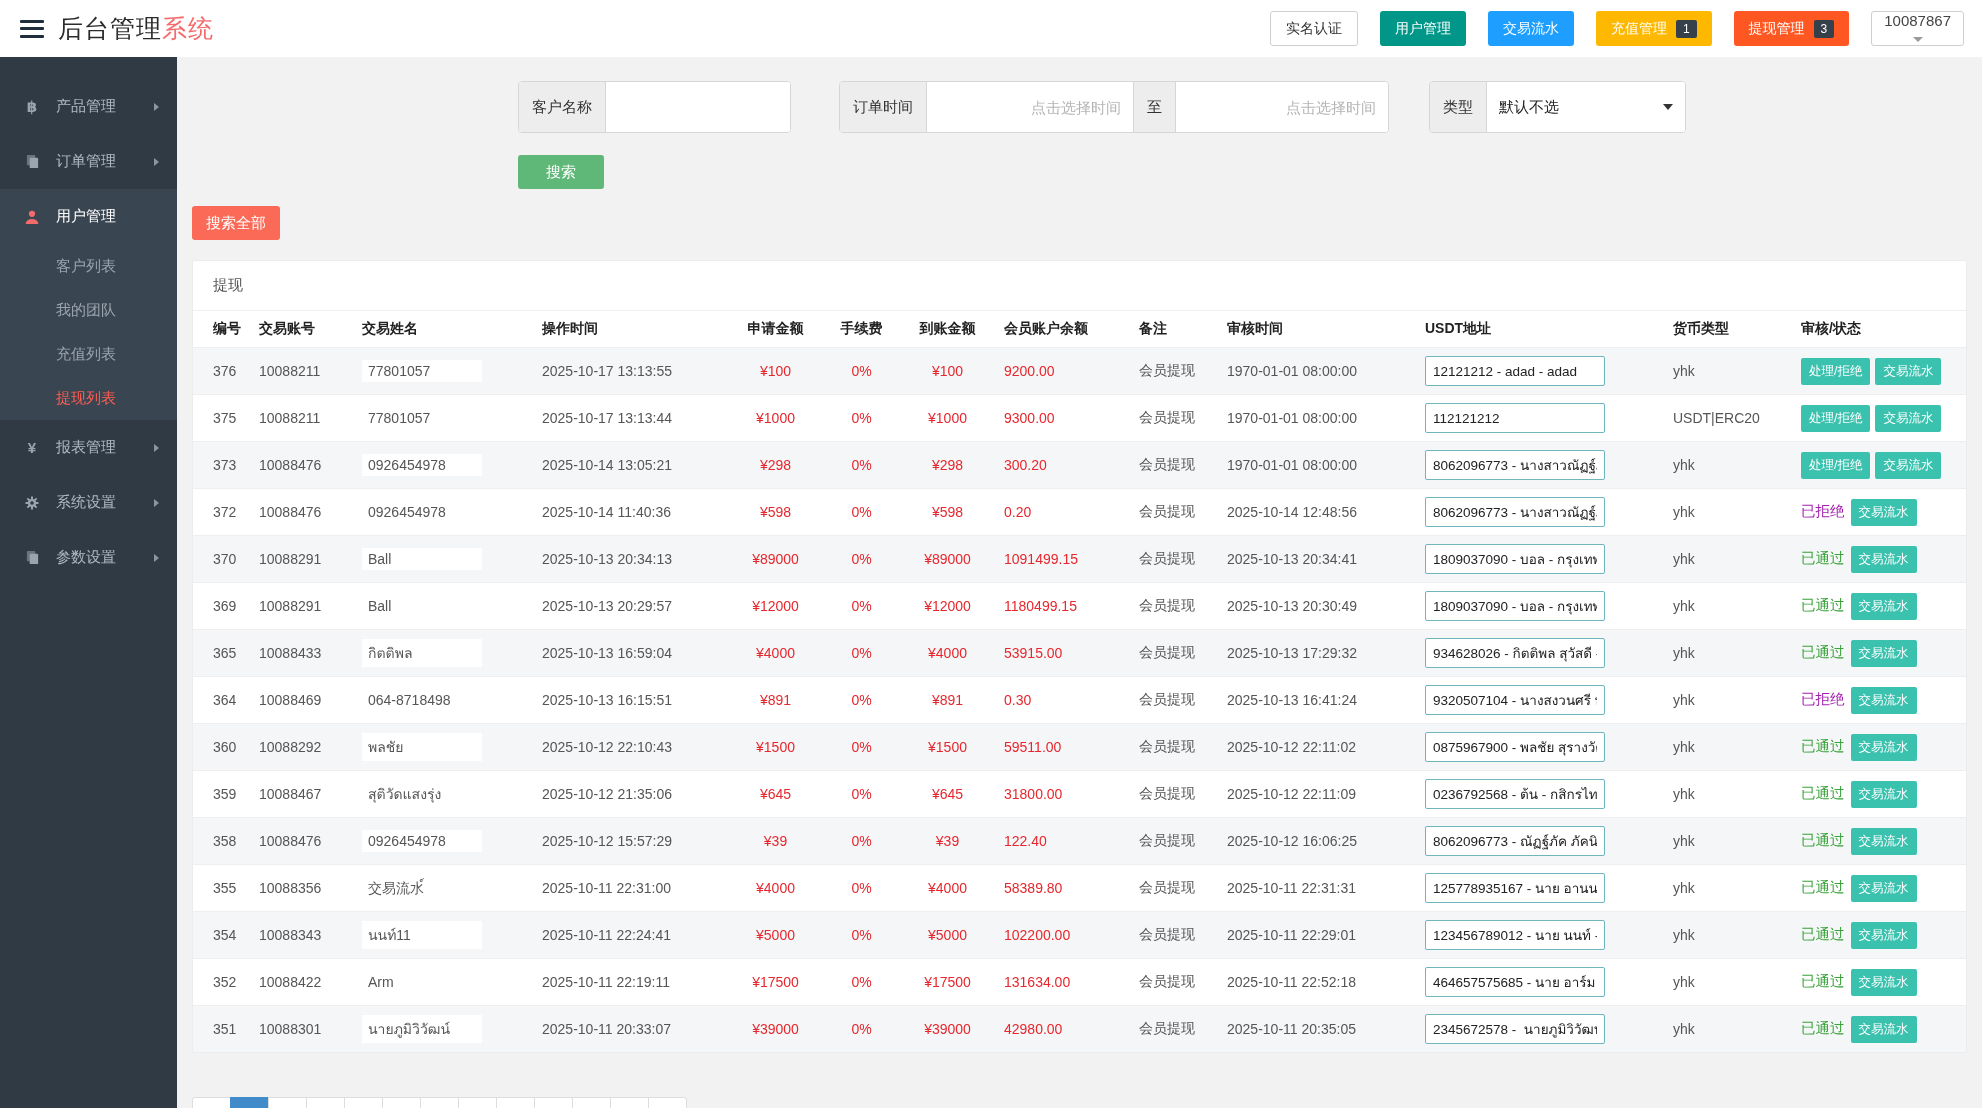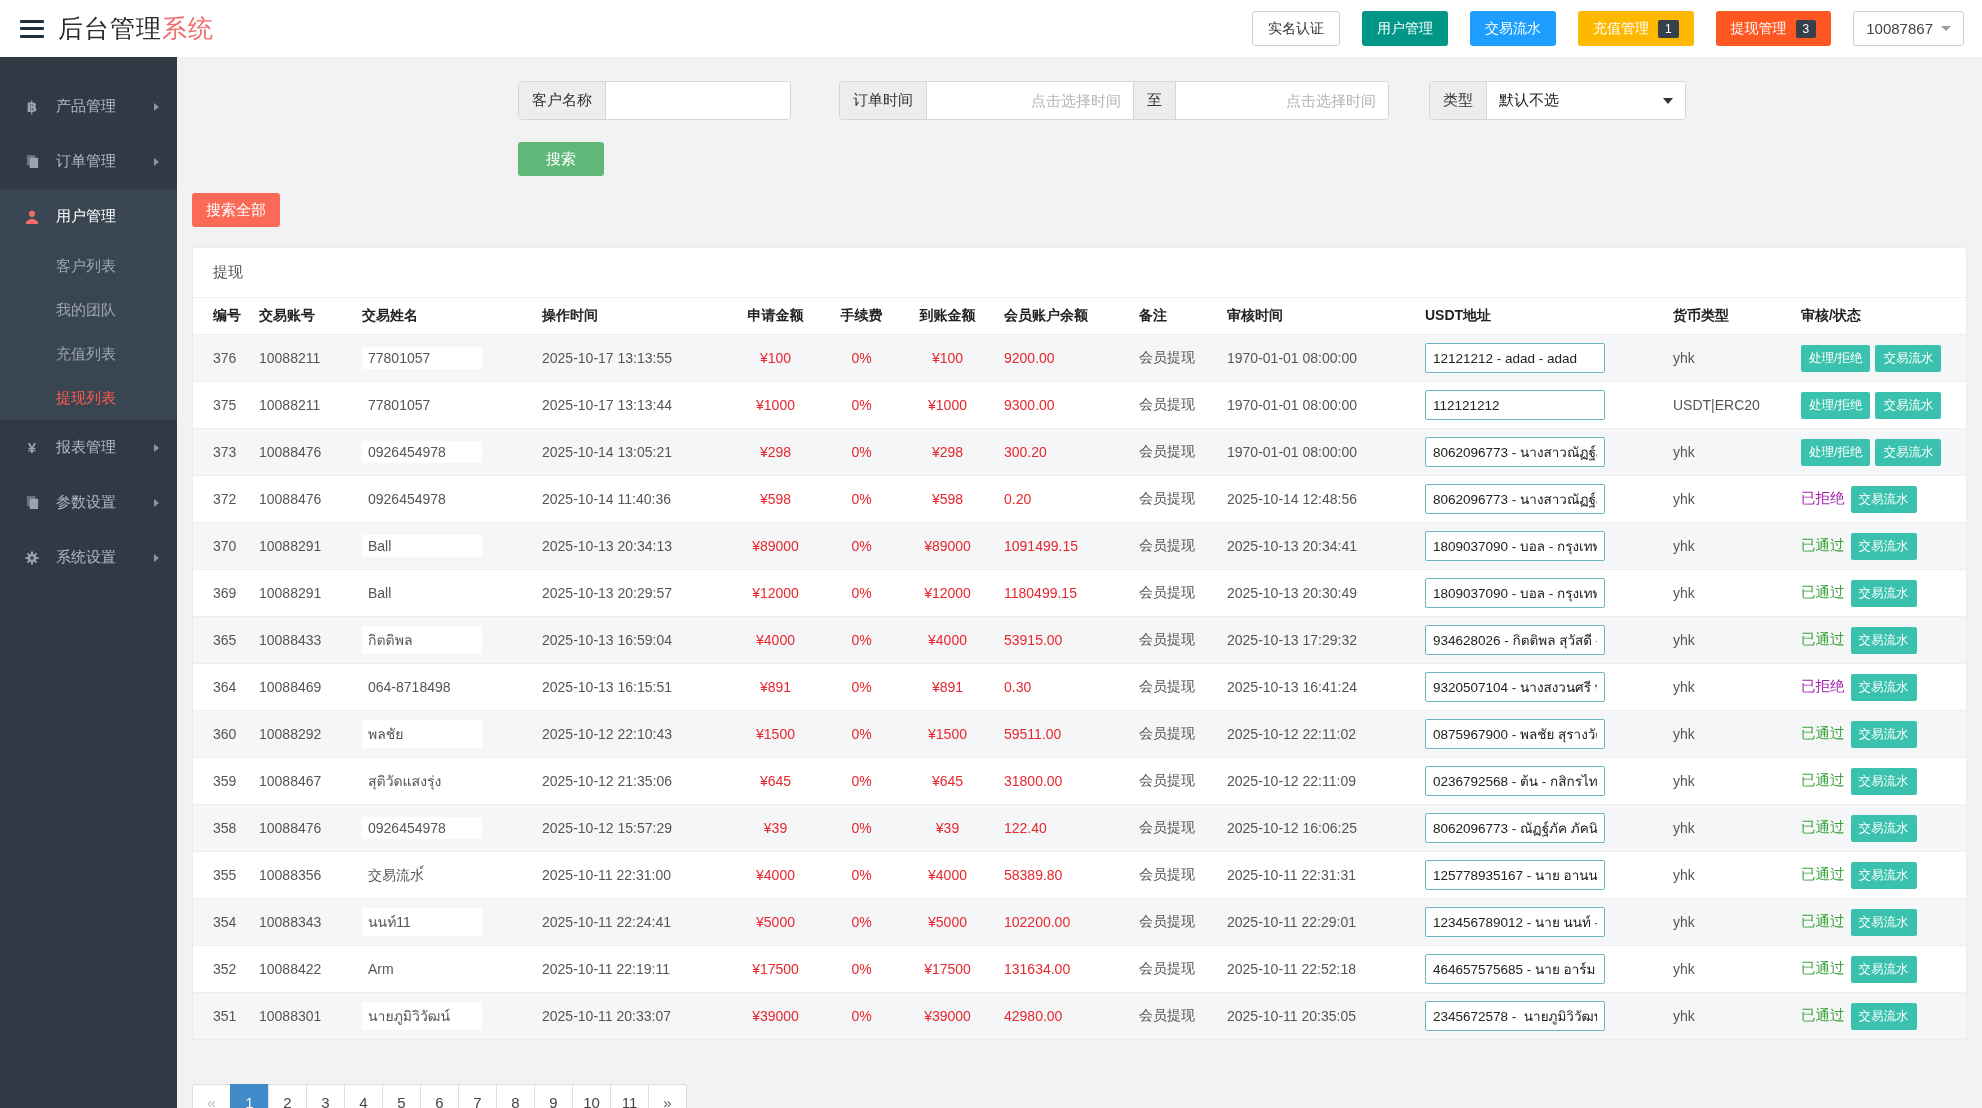--- a/index.html
+++ b/index.html
@@ -16,42 +16,42 @@
   .topbar-right { margin-left:auto; display:flex; align-items:center; gap:22px; }
   .tbtn { height:35px; border:none; border-radius:3px; padding:0 15px; font-size:14px; color:#fff;
           display:inline-flex; align-items:center; cursor:pointer; font-family:inherit; }
   .tbtn.outline { background:#fff; border:1px solid #cfcfcf; color:#333; }
   .tbtn.teal   { background:#009688; }
   .tbtn.blue   { background:#1E9FFF; }
   .tbtn.yellow { background:#FFB800; }
   .tbtn.orange { background:#FF5722; }
   .tbadge { background:#36404a; color:#fff; font-size:12px; border-radius:2px; padding:2px 7px; margin-left:9px; }
   .account-btn { height:35px; background:#fff; border:1px solid #cfcfcf; border-radius:3px; padding:0 12px;
-                 font-size:15px; color:#444; display:inline-flex; align-items:center; gap:8px; cursor:pointer; }
+                 font-size:15px; color:#444; display:inline-flex; align-items:center; gap:8px; cursor:pointer;flex-direction:column; }
   .caret-down { width:0; height:0; border-left:5px solid transparent; border-right:5px solid transparent;
                 border-top:5px solid #9a9a9a; display:inline-block; }
 
   
   .sidebar { position:absolute; top:57px; left:0; bottom:0; width:177px; background:#2f3a45; padding-top:22px; }
   .side-item { height:55px; display:flex; align-items:center; padding:0 18px 0 22px; color:#aeb9c2;
                font-size:15px; cursor:pointer; position:relative; }
   .side-item .s-icon { width:20px; margin-right:14px; display:inline-flex; justify-content:center; color:#98a5b0; font-size:15px; }
   .side-item .chev { margin-left:auto; width:0; height:0; border-top:4px solid transparent; border-bottom:4px solid transparent;
                      border-left:5px solid #8a96a0; }
   .side-group { background:#3a4552; }
   .side-group .parent { color:#fff; }
   .side-group .parent .s-icon { color:#f56a6a; }
   .sub-item { height:44px; display:flex; align-items:center; padding-left:56px; color:#9aa5ae; font-size:15px; cursor:pointer; }
   .sub-item.active { color:#ff5d51; }
 
   
   .main { position:absolute; top:57px; left:177px; right:0; bottom:0; background:#f2f2f2; overflow:hidden; }
 
   .filters { display:flex; align-items:center; margin:24px 0 0 341px; }
-  .input-group { display:inline-flex; height:39px; background:#fff; border:1px solid #d6d6d6; border-radius:4px; overflow:hidden; }
+  .input-group { display:inline-flex; height:52px; background:#fff; border:1px solid #d6d6d6; border-radius:4px; overflow:hidden; }
   .addon { background:#ededed; color:#333; font-size:15px; padding:0 13px; display:flex; align-items:center;
            border-right:1px solid #d6d6d6; white-space:nowrap; }
   .addon.mid { border-left:1px solid #d6d6d6; }
   .input-group input { border:none; outline:none; font-size:15px; padding:0 12px; color:#333; font-family:Liberation Sans, sans-serif;text-align:right; }
   .input-group input::placeholder { color:#b5b5b5; }
   .gap48 { width:48px; } .gap40 { width:40px; }
   .select-box { display:flex; align-items:center; width:198px; padding:0 12px; font-size:15px; color:#222; cursor:pointer; background:#fff; }
   .select-box .sel-caret { margin-left:auto; width:0; height:0; border-left:5px solid transparent; border-right:5px solid transparent; border-top:6px solid #333; }
 
   .btn-search { margin:22px 0 0 341px; background:#5FB878; color:#fff; border:none; border-radius:3px;
@@ -173,42 +173,42 @@
       </div>
   </div>
 
   <div class="side-item">
     <span class="s-icon" style="font-weight:bold;">¥</span>
     <span class="s-label">报表管理</span>
     <span class="chev"></span>
   </div>
   <div class="side-item">
     <span class="s-icon">
-      <svg width="15" height="15" viewBox="0 0 16 16">
-          <rect x="2" y="1" width="9" height="11" rx="1" fill="currentColor" opacity="0.55"></rect>
-          <rect x="5" y="4" width="9" height="11" rx="1" fill="currentColor"></rect>
-        </svg>
-    </span>
-    <span class="s-label">参数设置</span>
-    <span class="chev"></span>
-  </div>
-  <div class="side-item">
-    <span class="s-icon">
       <svg width="16" height="16" viewBox="0 0 16 16">
           <g stroke="currentColor" stroke-width="2">
             <line x1="8" y1="1.5" x2="8" y2="14.5"></line>
             <line x1="1.5" y1="8" x2="14.5" y2="8"></line>
             <line x1="3.4" y1="3.4" x2="12.6" y2="12.6"></line>
             <line x1="12.6" y1="3.4" x2="3.4" y2="12.6"></line>
           </g>
           <circle cx="8" cy="8" r="4.1" fill="currentColor"></circle>
           <circle cx="8" cy="8" r="1.8" fill="#2f3a45"></circle>
         </svg>
     </span>
     <span class="s-label">系统设置</span>
+    <span class="chev"></span>
+  </div>
+  <div class="side-item">
+    <span class="s-icon">
+      <svg width="15" height="15" viewBox="0 0 16 16">
+          <rect x="2" y="1" width="9" height="11" rx="1" fill="currentColor" opacity="0.55"></rect>
+          <rect x="5" y="4" width="9" height="11" rx="1" fill="currentColor"></rect>
+        </svg>
+    </span>
+    <span class="s-label">参数设置</span>
     <span class="chev"></span>
   </div>
 </div>
 
 <div class="main">
 
   <div class="filters">
     <div class="input-group">
       <span class="addon">客户名称</span>
       <input style="width: 184px;">

